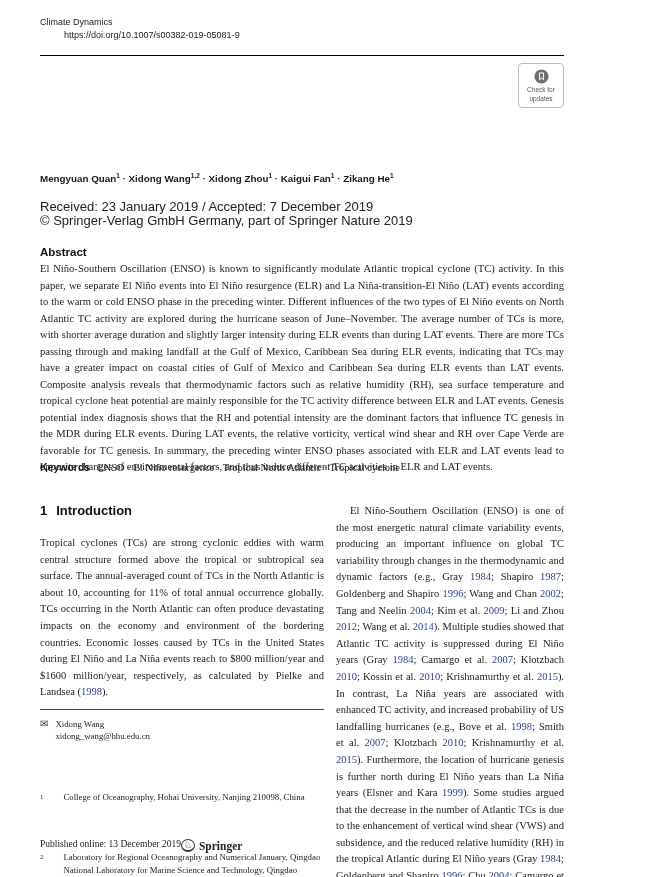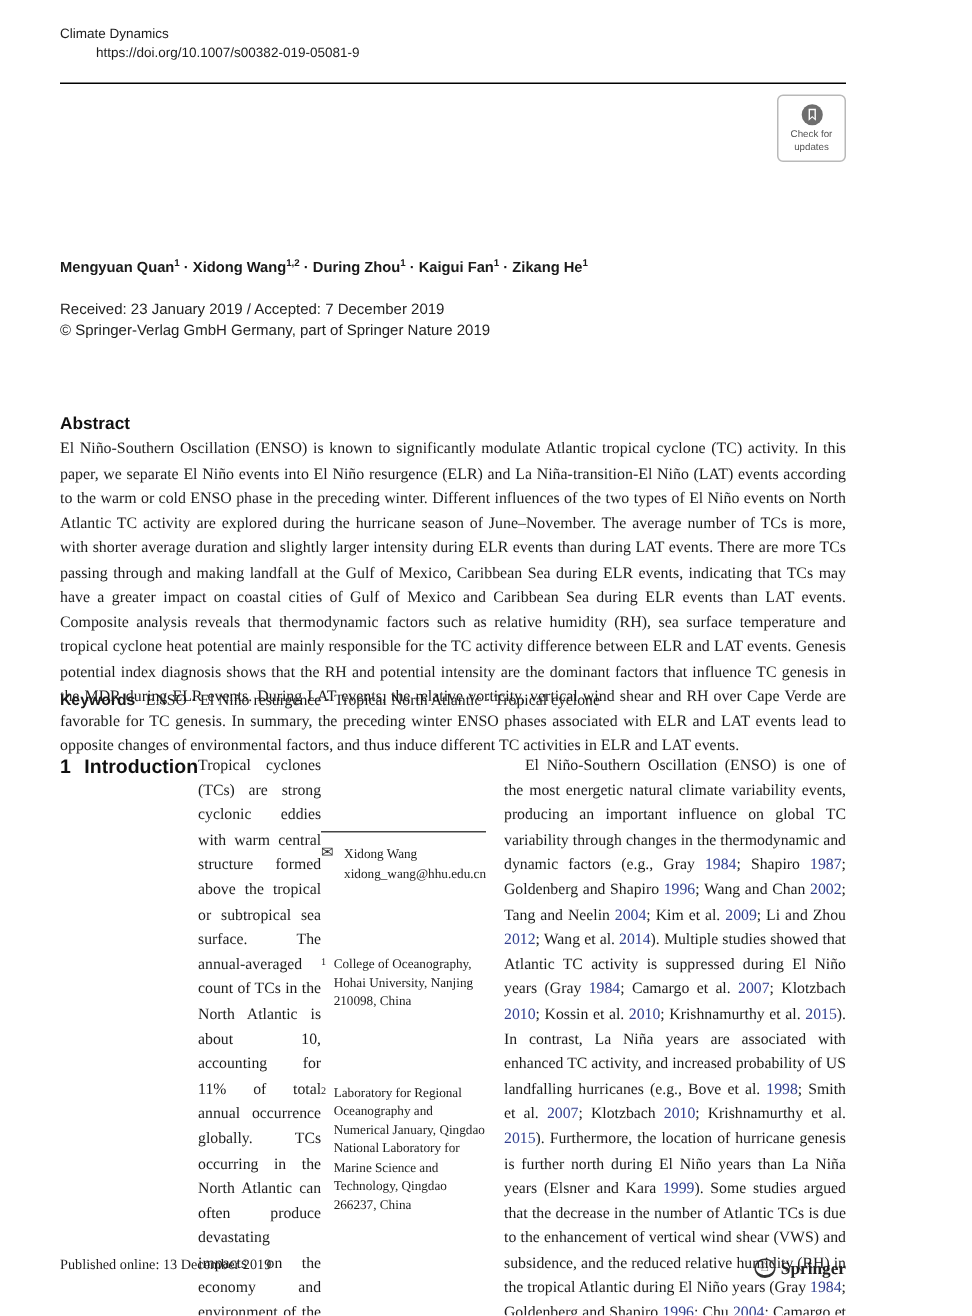--- a/index.html
+++ b/index.html
@@ -44,68 +44,68 @@
   }
   .authors {
     position:absolute; top:172px; left:40px; right:36px;
     font-family:"Liberation Sans", sans-serif;
     font-weight:bold; font-size:9.8px; color:#1a1a1a;
   }
   .authors sup { font-size:6.5px; font-weight:bold; }
   .dates {
     position:absolute; top:200px; left:40px; right:36px;
     font-family:"Liberation Sans", sans-serif;
-    font-size:10px; line-height:14px; color:#222;
+    font-size:13px; line-height:14px; color:#222;
   }
   
   .abstract { position:absolute; top:246px; left:40px; right:36px; }
   .abstract h2 {
     font-family:"Liberation Sans", sans-serif;
-    font-size:11.5px; font-weight:bold; color:#111; margin-bottom:3px;margin-top:31px;
+    font-size:11.5px; font-weight:bold; color:#111; margin-bottom:3px;
   }
   .abstract p {
     font-size:10.6px; line-height:16.5px; text-align:justify; color:#1c1c1c;
   }
   .keywords {
     position:absolute; top:461px; left:40px; right:36px;
     font-size:10.5px; color:#1c1c1c;
   }
   .keywords .kw-label {
     font-family:"Liberation Sans", sans-serif;
     font-weight:bold; font-size:10.5px; margin-right:7px;
   }
   
   .columns {
     position:absolute; top:503px; left:40px; right:36px; bottom:60px;
     display:flex; gap:12px;
   }
-  .col-left { width:284px; display:flex; flex-direction:row; }
+  .col-left { width:284px; display:flex; flex-direction:column; }
   .col-right { flex:1; }
   .sec-heading {
     font-family:"Liberation Sans", sans-serif;
     font-size:13px; font-weight:bold; color:#111; margin-bottom:17px;
   }
   .sec-heading .sec-num { margin-right:9px; }
   .body-par {
     font-size:10.5px; line-height:16.6px; text-align:justify; color:#1c1c1c;font-family:Liberation Serif, serif;
   }
   .body-par.indent { text-indent:14px; }
   .cite { color:#32418f; cursor:pointer; }
   
   .footnote { margin-top:auto; padding-top:8px; }
   .fn-rule { border-top:0.8px solid #444; width:100%; margin-bottom:8px; }
   .fn-corr { display:flex; gap:7px; font-size:8.8px; line-height:12.5px; margin-bottom:9px; }
   .fn-corr .env { font-size:10px; line-height:12px; color:#333; }
-  .fn-aff { display:flex; gap:5px; font-size:8.8px; line-height:12.5px; margin-bottom:8px;margin-top:48px; }
+  .fn-aff { display:flex; gap:20px; font-size:8.8px; line-height:12.5px; margin-bottom:8px;margin-top:48px; }
   .fn-aff .aff-sup { font-size:6.8px; line-height:10px; padding-top:1px; }
   .fn-aff .aff-text { flex:1; }
   
   .bottom {
     position:absolute; top:839px; left:40px; right:36px;
-    display:flex; justify-content:space-between; align-items:flex-start;
+    display:flex; align-items:flex-start;
     font-size:9.5px; color:#1c1c1c;
   }
   .splogo { display:flex; align-items:center; gap:4px; font-size:11.5px; font-weight:600; color:#222; }
   .spmark {
     display:inline-flex; align-items:center; justify-content:center;
     width:14px; height:13px; border:1px solid #333; border-radius:50%;
     border-bottom-width:2px; font-size:9px; line-height:1; color:#222;
     font-family:"DejaVu Sans", sans-serif;
   }
 </style>
@@ -126,21 +126,21 @@
         <circle cx="8" cy="8" r="7.5" fill="#6e6e6e"></circle>
         <path d="M5.4 3.8h5.2v8.4L8 10l-2.6 2.2z" fill="#ffffff"></path>
         <path d="M6.4 4.8h3.2v5.6L8 8.8 6.4 10.4z" fill="#6e6e6e"></path>
       </svg>
     </span>
     <span class="btxt">Check for</span>
     <span class="btxt">updates</span>
   </div>
 
 
-  <div class="authors"><span>Mengyuan Quan</span><sup>1</sup><span> · </span><span>Xidong Wang</span><sup>1,2</sup><span> · </span><span>During Zhou</span><sup>1</sup><span> · </span><span>Kaigui Fan</span><sup>1</sup><span> · </span><span>Zikang He</span><sup>1</sup></div>
+  <div class="authors"><span>Mengyuan Quan</span><sup>1</sup><span> · </span><span>Xidong Wang</span><sup>1,2</sup><span> · </span><span>Xidong Zhou</span><sup>1</sup><span> · </span><span>Kaigui Fan</span><sup>1</sup><span> · </span><span>Zikang He</span><sup>1</sup></div>
 
   <div class="dates">
     <div>Received: 23 January 2019 / Accepted: 7 December 2019</div>
     <div>© Springer-Verlag GmbH Germany, part of Springer Nature 2019</div>
   </div>
 
   <section class="abstract">
     <h2>Abstract</h2>
     <p>El Niño-Southern Oscillation (ENSO) is known to significantly modulate Atlantic tropical cyclone (TC) activity. In this paper, we separate El Niño events into El Niño resurgence (ELR) and La Niña-transition-El Niño (LAT) events according to the warm or cold ENSO phase in the preceding winter. Different influences of the two types of El Niño events on North Atlantic TC activity are explored during the hurricane season of June–November. The average number of TCs is more, with shorter average duration and slightly larger intensity during ELR events than during LAT events. There are more TCs passing through and making landfall at the Gulf of Mexico, Caribbean Sea during ELR events, indicating that TCs may have a greater impact on coastal cities of Gulf of Mexico and Caribbean Sea during ELR events than LAT events. Composite analysis reveals that thermodynamic factors such as relative humidity (RH), sea surface temperature and tropical cyclone heat potential are mainly responsible for the TC activity difference between ELR and LAT events. Genesis potential index diagnosis shows that the RH and potential intensity are the dominant factors that influence TC genesis in the MDR during ELR events. During LAT events, the relative vorticity, vertical wind shear and RH over Cape Verde are favorable for TC genesis. In summary, the preceding winter ENSO phases associated with ELR and LAT events lead to opposite changes of environmental factors, and thus induce different TC activities in ELR and LAT events.</p>
   </section>

